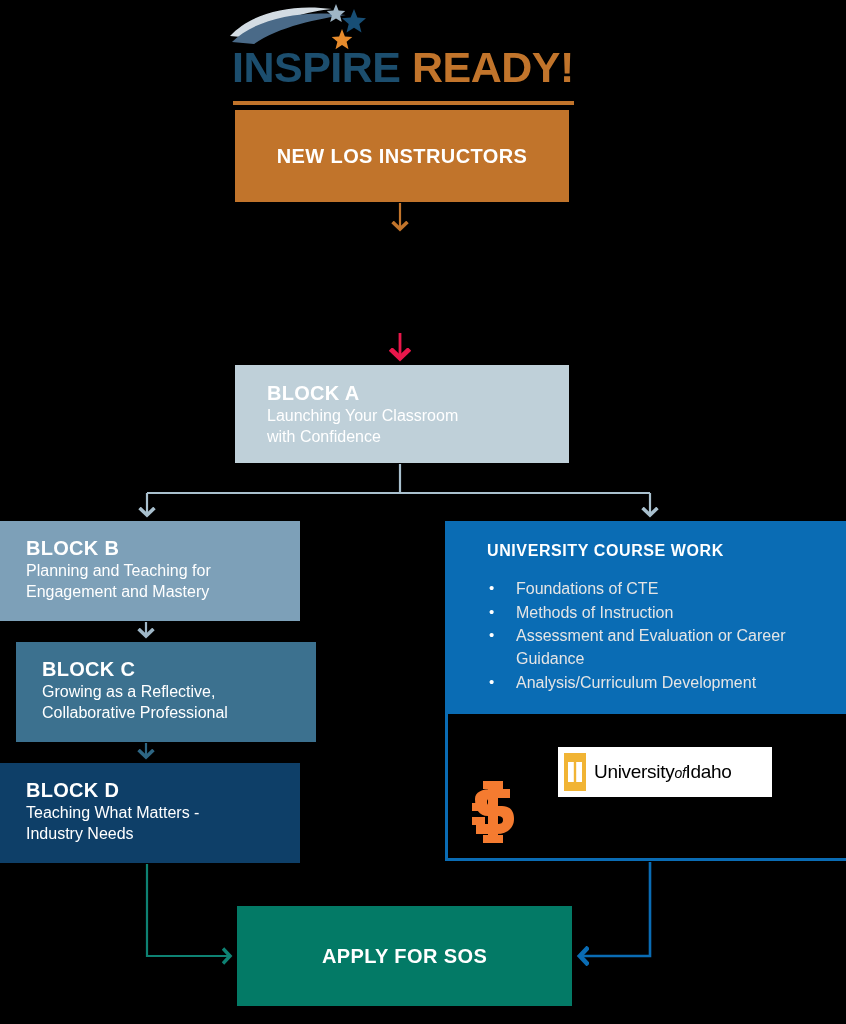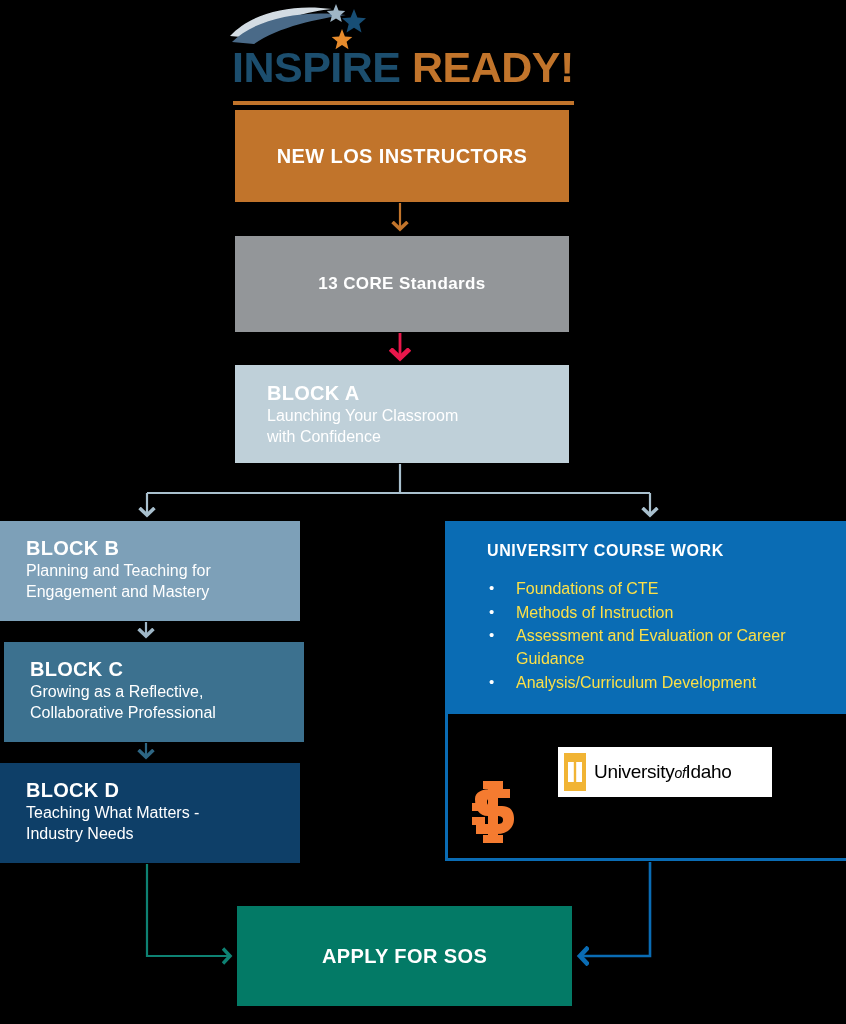--- a/index.html
+++ b/index.html
@@ -107,21 +107,21 @@
     padding: 16px 0 0 32px;
   }
   #box-block-a .block-label, #box-block-a .block-desc { color: #ffffff; }
 
   #box-block-b {
     left: 0px; top: 521px; width: 300px; height: 100px;
     background: #7DA0B8;
     padding: 15px 0 0 26px;
   }
   #box-block-c {
-    left: 4px; top: 642px; width: 300px; height: 100px;
+    left: 16px; top: 642px; width: 300px; height: 100px;
     background: #3C718F;
     padding: 15px 0 0 26px;
   }
   #box-block-d {
     left: 0px; top: 763px; width: 300px; height: 100px;
     background: #0E3F68;
     padding: 15px 0 0 26px;
   }
 
   
@@ -147,21 +147,21 @@
   }
   #uni-list {
     margin: 18px 0 0 0;
     padding: 0;
     list-style: none;
   }
   #uni-list li {
     position: relative;
     font-size: 16px;
     line-height: 1.42;
-    color: #fde047;
+    color: #e5e5e5;
     padding-left: 29px;
     margin-bottom: 1px;
   }
   #uni-list li::before {
     content: "\2022";
     position: absolute;
     left: 2px;
     top: -1px;
     font-size: 15px;
     color: #ffffff;
@@ -252,23 +252,20 @@
     <div class="logo-text">
       <span class="logo-inspire">INSPIRE</span><span>&nbsp;</span><span class="logo-ready">READY!</span>
     </div>
     <div class="logo-rule"></div>
   </div>
 
   <div class="box box-center" id="box-new-instructors">
     <span class="title-caps">NEW LOS INSTRUCTORS</span>
   </div>
 
-  <div class="box box-center" id="box-core-standards">
-    <span class="title-caps">13 CORE Standards</span>
-  </div>
 
   <div class="box" id="box-block-a">
     <div class="block-label">BLOCK A</div>
     <div class="block-desc">Launching Your Classroom</div>
     <div class="block-desc">with Confidence</div>
   </div>
 
   <div class="box" id="box-block-b">
     <div class="block-label">BLOCK B</div>
     <div class="block-desc">Planning and Teaching for</div>

